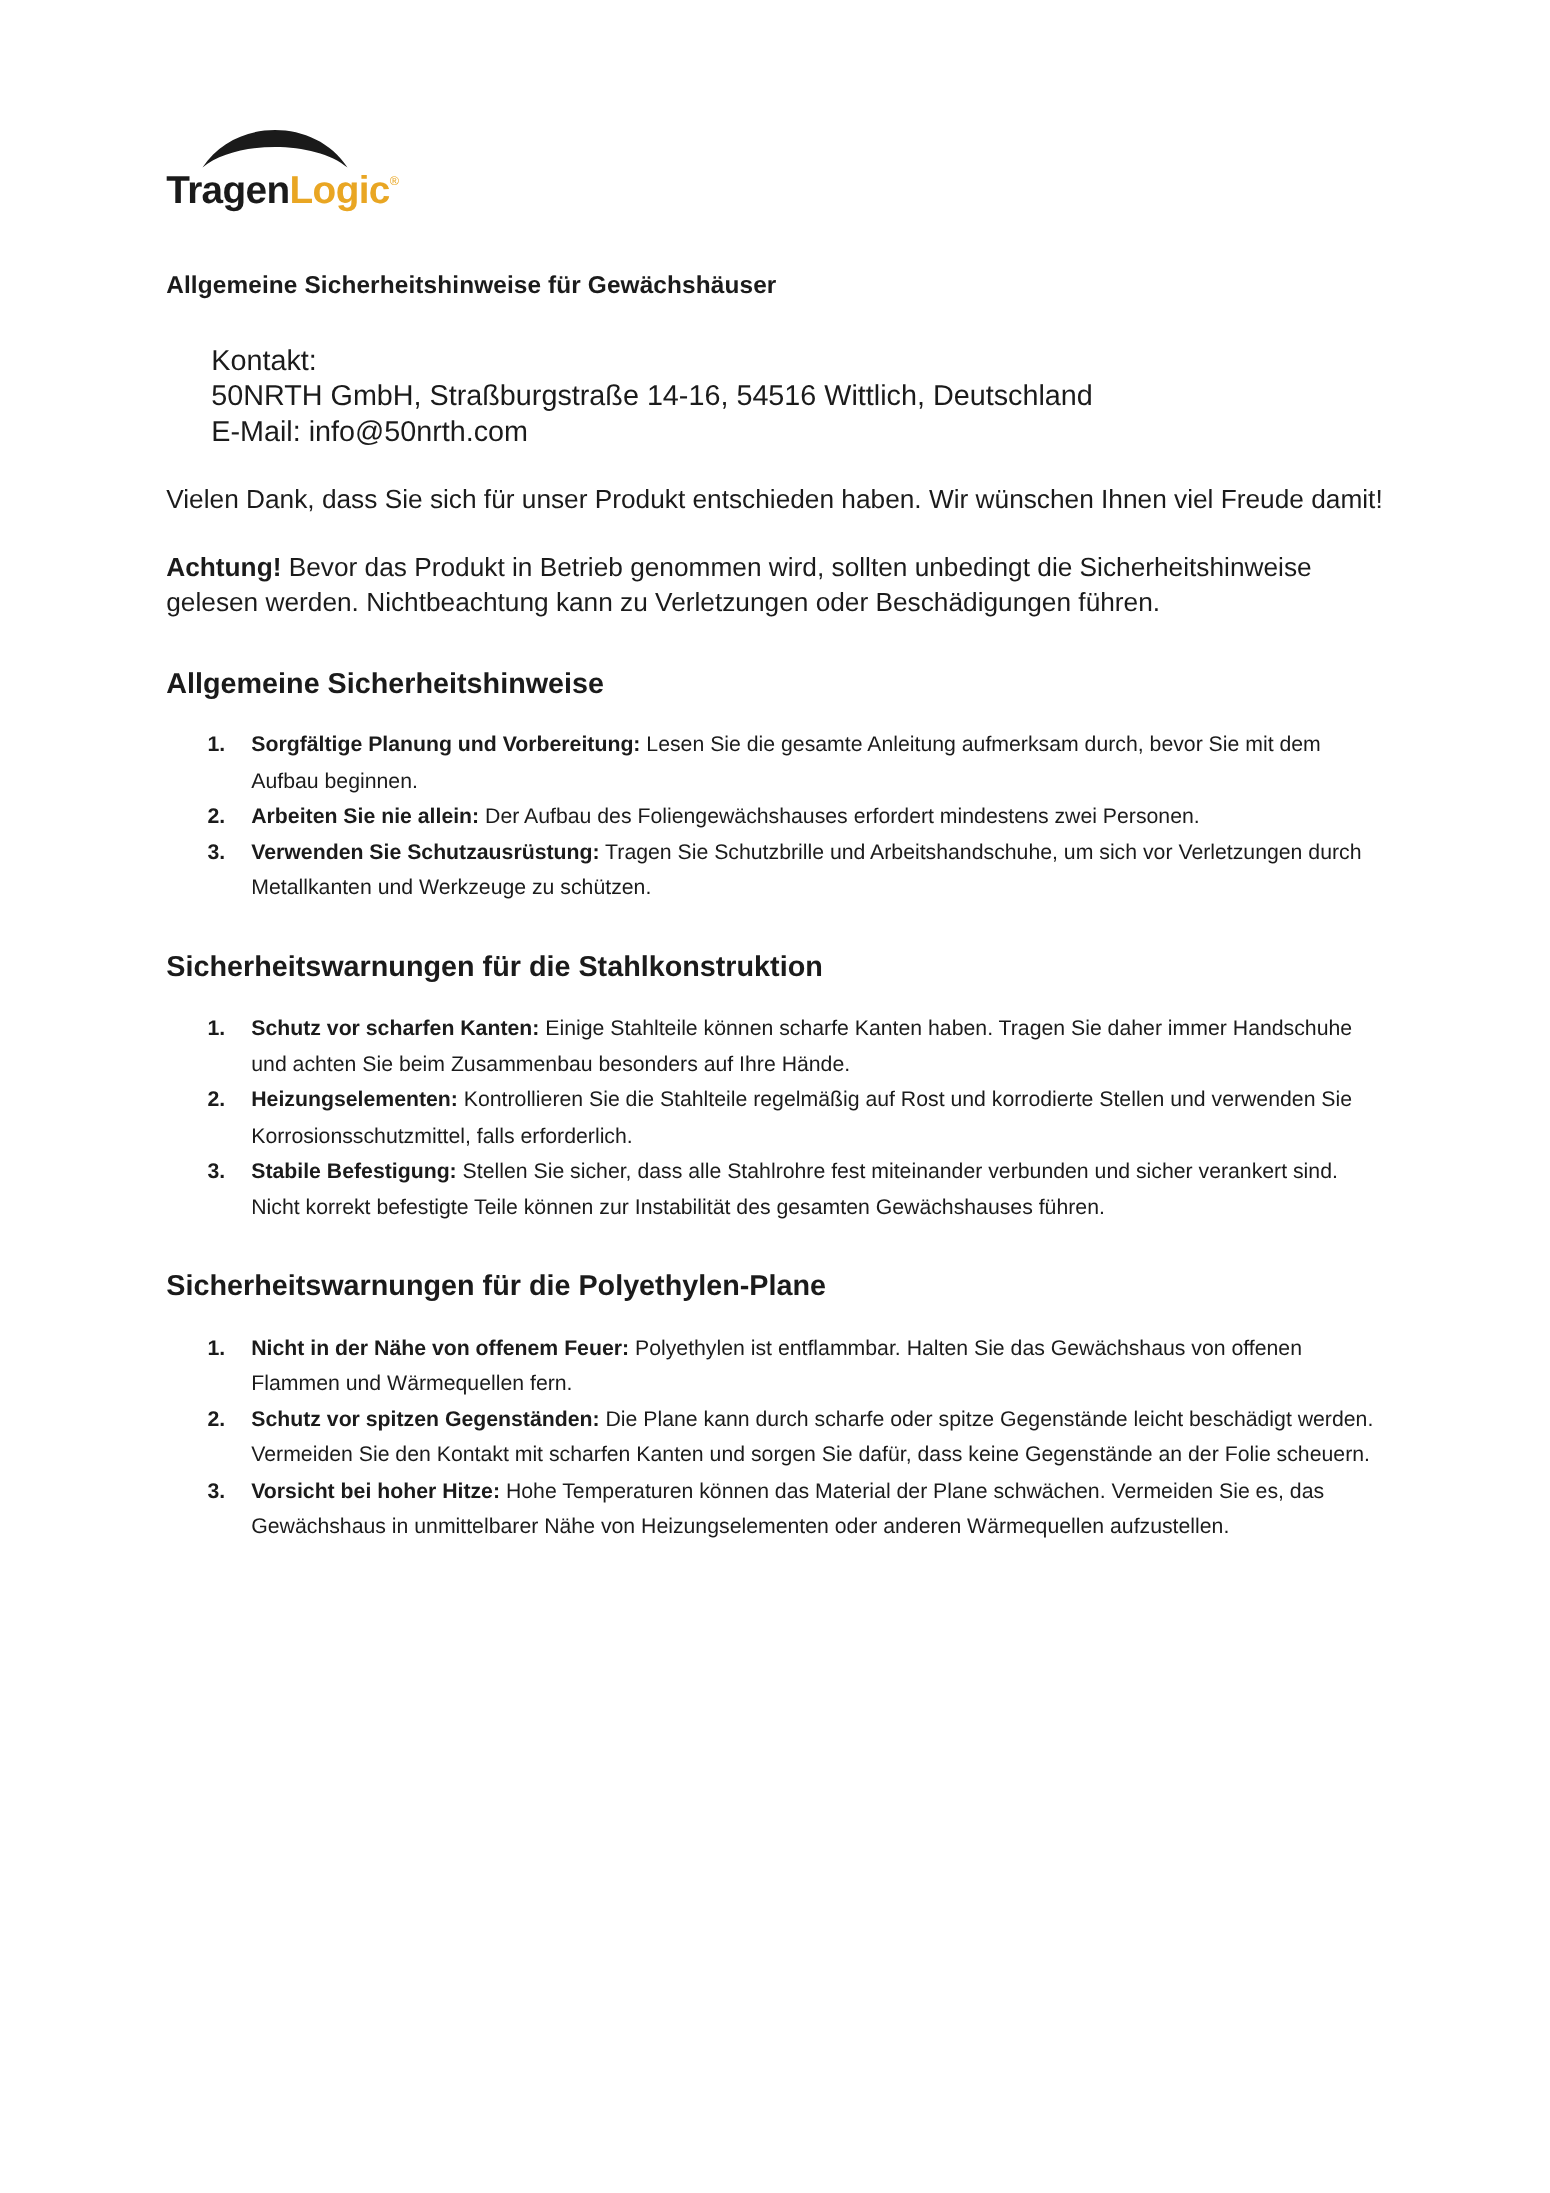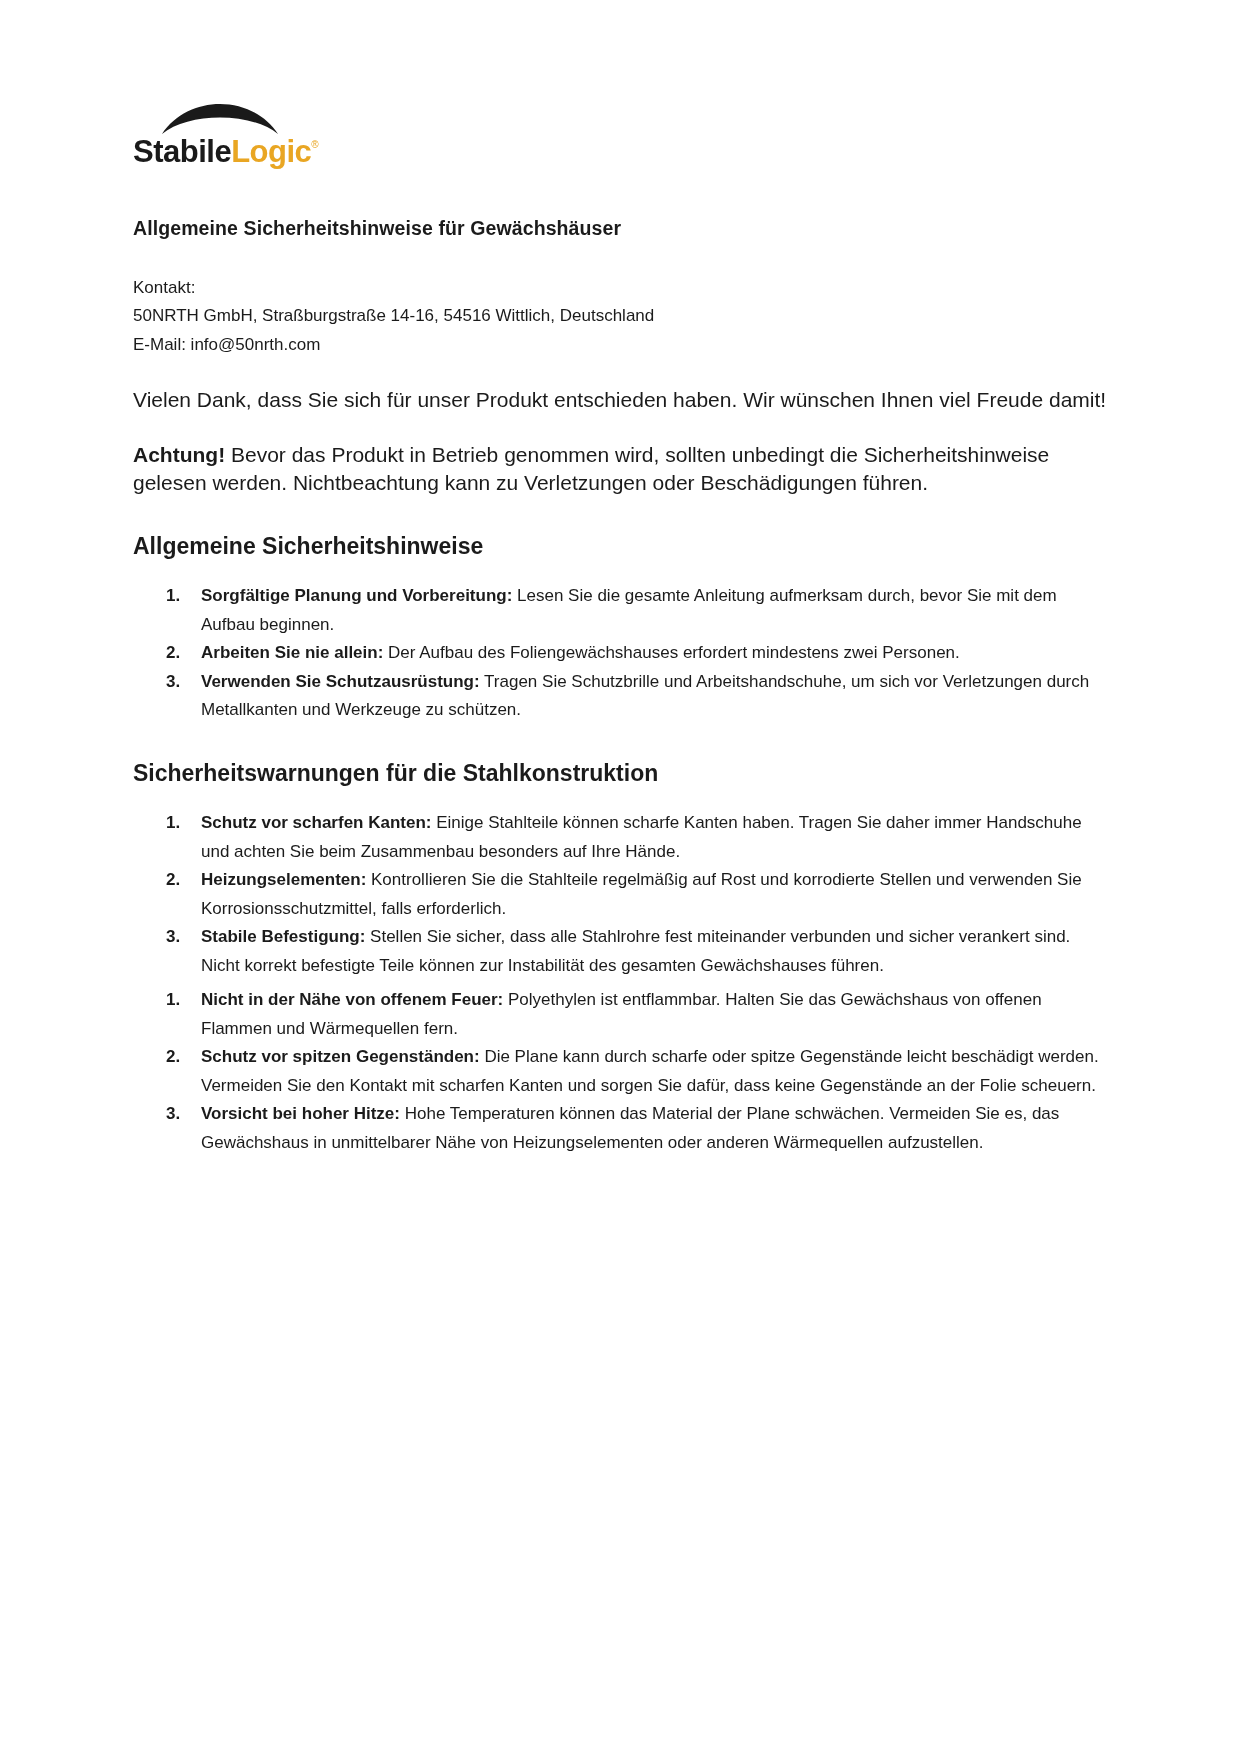--- a/index.html
+++ b/index.html
@@ -48,23 +48,24 @@
     vertical-align: 14px;
   }
   
   .doc-title {
     font-size: 19.5px;
     font-weight: 700;
     margin: 0 0 34px 0;
     letter-spacing: 0.1px;
   }
   .contact-block {
-    font-size: 17px;
+    font-size: 23px;
     line-height: 28.5px;
     margin-bottom: 27px;
+    margin-left: 36px;
   }
   .para {
     font-size: 21px;
     line-height: 28.5px;
     margin: 0 0 26px 0;
     max-width: 980px;
   }
   .para b, .list-item b, .section-heading {
     font-weight: 700;
   }
@@ -95,21 +96,21 @@
 </head>
 <body>
 
 <div class="page">
 
   <div class="logo">
     <svg class="logo-swoosh" viewBox="0 0 120 48">
       <path d="M2,46 C28,6 92,6 118,46 C92,24 28,24 2,46 Z" fill="#1a1a1a"></path>
     </svg>
     <div class="logo-word">
-      <span class="black">Stabile</span><span class="gold">Logic</span><sup>®</sup>
+      <span class="black">Tragen</span><span class="gold">Logic</span><sup>®</sup>
     </div>
   </div>
 
   <h1 class="doc-title">Allgemeine Sicherheitshinweise für Gewächshäuser</h1>
 
   <div class="contact-block">
     <div>Kontakt:</div>
     <div>50NRTH GmbH, Straßburgstraße 14-16, 54516 Wittlich, Deutschland</div>
     <div>E-Mail: info@50nrth.com</div>
   </div>
@@ -143,20 +144,21 @@
     <div class="list-item">
       <span class="list-num">2.</span>
       <span class="list-body"><b>Heizungselementen:</b><span> Kontrollieren Sie die Stahlteile regelmäßig auf Rost und korrodierte Stellen und verwenden Sie Korrosionsschutzmittel, falls erforderlich.</span></span>
     </div>
     <div class="list-item">
       <span class="list-num">3.</span>
       <span class="list-body"><b>Stabile Befestigung:</b><span> Stellen Sie sicher, dass alle Stahlrohre fest miteinander verbunden und sicher verankert sind. Nicht korrekt befestigte Teile können zur Instabilität des gesamten Gewächshauses führen.</span></span>
     </div>
   </div>
 
+  <h2 class="section-heading">Sicherheitswarnungen für die Polyethylen-Plane</h2>
   <div class="num-list">
     <div class="list-item">
       <span class="list-num">1.</span>
       <span class="list-body"><b>Nicht in der Nähe von offenem Feuer:</b><span> Polyethylen ist entflammbar. Halten Sie das Gewächshaus von offenen Flammen und Wärmequellen fern.</span></span>
     </div>
     <div class="list-item">
       <span class="list-num">2.</span>
       <span class="list-body"><b>Schutz vor spitzen Gegenständen:</b><span> Die Plane kann durch scharfe oder spitze Gegenstände leicht beschädigt werden. Vermeiden Sie den Kontakt mit scharfen Kanten und sorgen Sie dafür, dass keine Gegenstände an der Folie scheuern.</span></span>
     </div>
     <div class="list-item">

